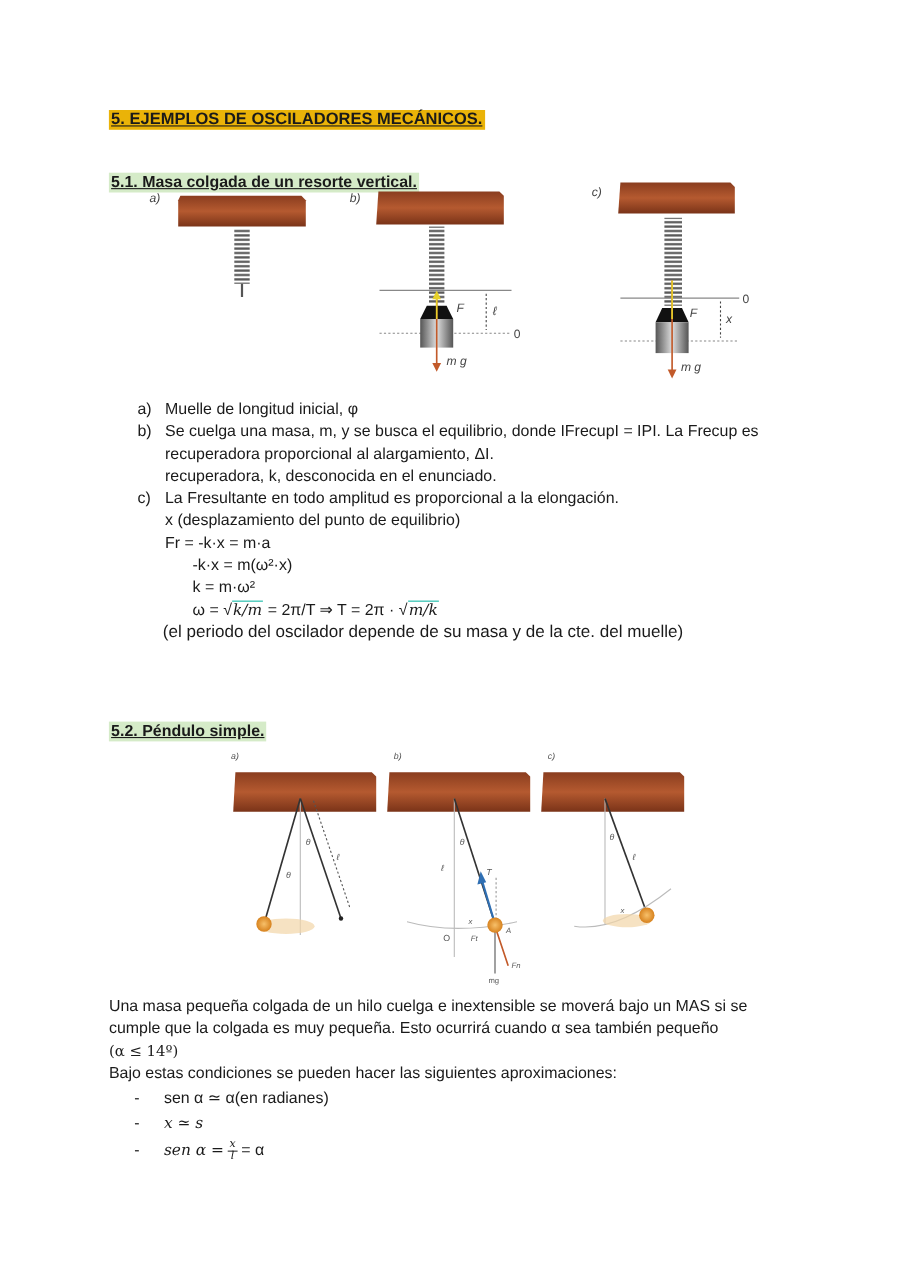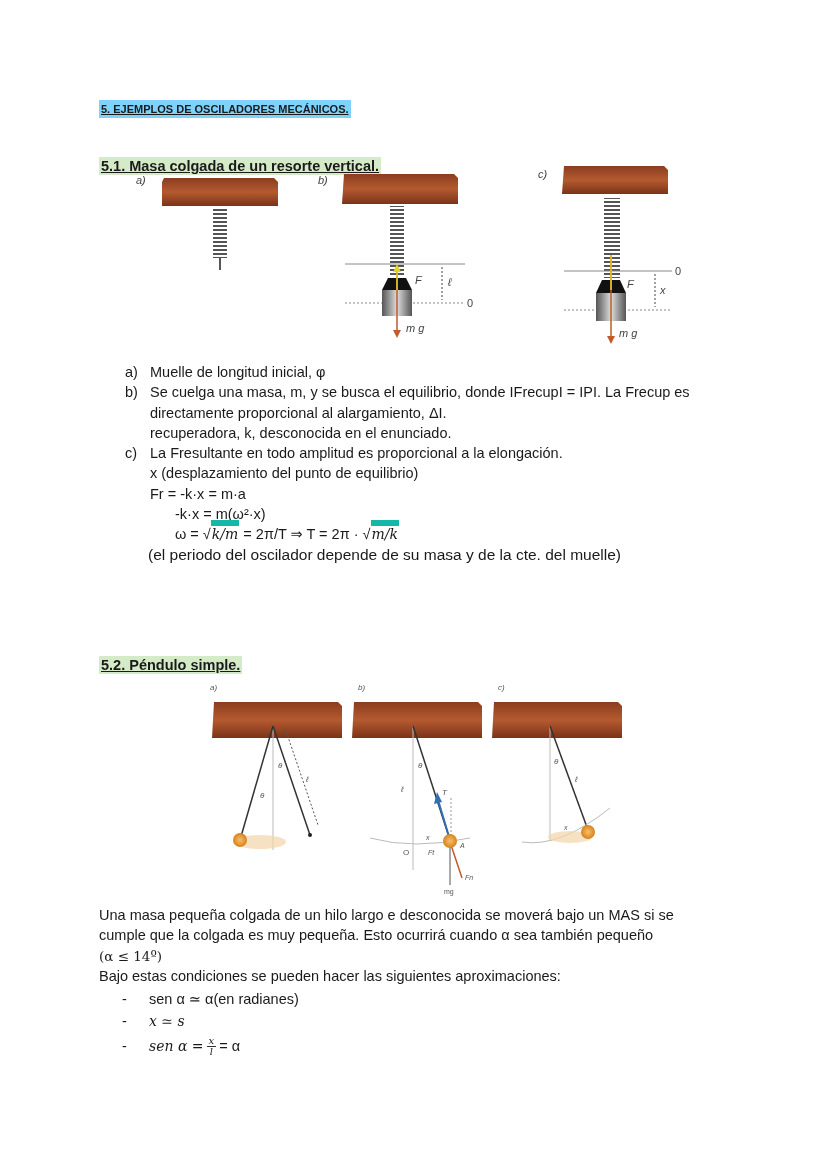--- a/index.html
+++ b/index.html
@@ -1,29 +1,29 @@
 <!DOCTYPE html>
 <html><head>
 <meta charset="utf-8">
 <style>
   html, body { margin: 0; padding: 0; background: #ffffff; }
   body { width: 828px; height: 1169px; position: relative; overflow: hidden;
          font-family: "Liberation Sans", sans-serif; color: #1a1a1a; }
   .abs { position: absolute; }
-  .h1 { left: 99px; top: 100px; font-size: 11px; font-weight: bold; text-decoration: underline;
-        background: #7dd3fc; padding: 0 2px; line-height: 18px; }
+  .h1 { left: 99px; top: 100px; font-size: 15px; font-weight: bold; text-decoration: underline;
+        background: #eab308; padding: 0 2px; line-height: 18px; }
   .h2 { left: 99px; top: 157px; font-size: 14.5px; font-weight: bold; text-decoration: underline;
         background: #d5ebc8; padding: 0 2px; line-height: 18px; }
   .h2b { top: 656px; }
   .txt { font-size: 14.5px; line-height: 20.3px; white-space: nowrap; }
   .list { left: 125px; top: 362px; }
   .list .row { display: flex; }
   .list .lab { width: 25px; }
   .serif { font-family: "DejaVu Serif", serif; font-style: italic; font-size: 14px; }
-  .sqrt { border-top: 6px solid #14b8a6; padding: 0 1px; }
+  .sqrt { border-top: 1px solid #14b8a6; padding: 0 1px; }
   .para { left: 99px; top: 905px; }
   .bullets { left: 122px; top: 988px; }
   .bullets .b { display: flex; height: 22px; align-items: center; }
   .bullets .dash { width: 27px; }
   .frac { display: inline-flex; flex-direction: column; align-items: center; font-size: 10px;
           vertical-align: middle; line-height: 10px; margin: 0 3px; }
   .frac .num { border-bottom: 1px solid #333; padding: 0 2px; }
   .lbl { font-style: italic; font-size: 11px; color: #444; }
   svg text { font-family: "Liberation Sans", sans-serif; }
 </style>
@@ -92,31 +92,32 @@
 
 <div class="abs txt list">
   <div class="row">
     <span class="lab">a)</span>
     <span>Muelle de longitud inicial, φ</span>
   </div>
   <div class="row">
     <span class="lab">b)</span>
     <div>
       <div>Se cuelga una masa, m, y se busca el equilibrio, donde IFrecupI = IPI. La Frecup es</div>
-      <div>directamente proporcional al alargamiento, ΔI.</div>
+      <div>recuperadora proporcional al alargamiento, ΔI.</div>
       <div>recuperadora, k, desconocida en el enunciado.</div>
     </div>
   </div>
   <div class="row">
     <span class="lab">c)</span>
     <div>
       <div>La Fresultante en todo amplitud es proporcional a la elongación.</div>
       <div>x (desplazamiento del punto de equilibrio)</div>
       <div>Fr = -k·x = m·a</div>
       <div style="padding-left:25px">-k·x = m(ω²·x)</div>
+      <div style="padding-left:25px">k = m·ω²</div>
       <div style="padding-left:25px">
         <span>ω = </span><span>√</span><span class="sqrt serif">k/m</span><span class="serif" style="font-style:normal;font-family:'Liberation Sans',sans-serif;font-size:14.5px"> = 2π/T ⇒ T = 2π · </span><span>√</span><span class="sqrt serif">m/k</span>
       </div>
     </div>
   </div>
   <div style="margin-left:23px;font-size:15.5px">(el periodo del oscilador depende de su masa y de la cte. del muelle)</div>
 </div>
 
 <div class="abs h2 h2b">5.2. Péndulo simple.</div>
 
@@ -168,21 +169,21 @@
   <line x1="350" y1="46" x2="388" y2="150" stroke="#333" stroke-width="1.5"></line>
   <path d="M322 162 Q360 168 410 128" fill="none" stroke="#bbb"></path>
   <ellipse cx="370" cy="157" rx="22" ry="6" fill="#f2d6a8" opacity="0.7"></ellipse>
   <circle cx="388" cy="152" r="7" fill="url(#ball)"></circle>
   <text x="354" y="84" font-style="italic" font-size="8" fill="#555">θ</text>
   <text x="375" y="102" font-style="italic" font-size="8" fill="#555">ℓ</text>
   <text x="364" y="150" font-style="italic" font-size="7" fill="#555">x</text>
 </svg>
 
 <div class="abs txt para">
-  <div>Una masa pequeña colgada de un hilo largo e desconocida se moverá bajo un MAS si se</div>
+  <div>Una masa pequeña colgada de un hilo cuelga e inextensible se moverá bajo un MAS si se</div>
   <div>cumple que la colgada es muy pequeña. Esto ocurrirá cuando α sea también pequeño</div>
   <div style="font-family:'DejaVu Serif',serif;font-size:13.5px">(α ≤ 14º)</div>
   <div>Bajo estas condiciones se pueden hacer las siguientes aproximaciones:</div>
 </div>
 
 <div class="abs txt bullets">
   <div class="b">
     <span class="dash">-</span>
     <span>sen α ≃ α</span>
     <span style="">(en radianes)</span>

